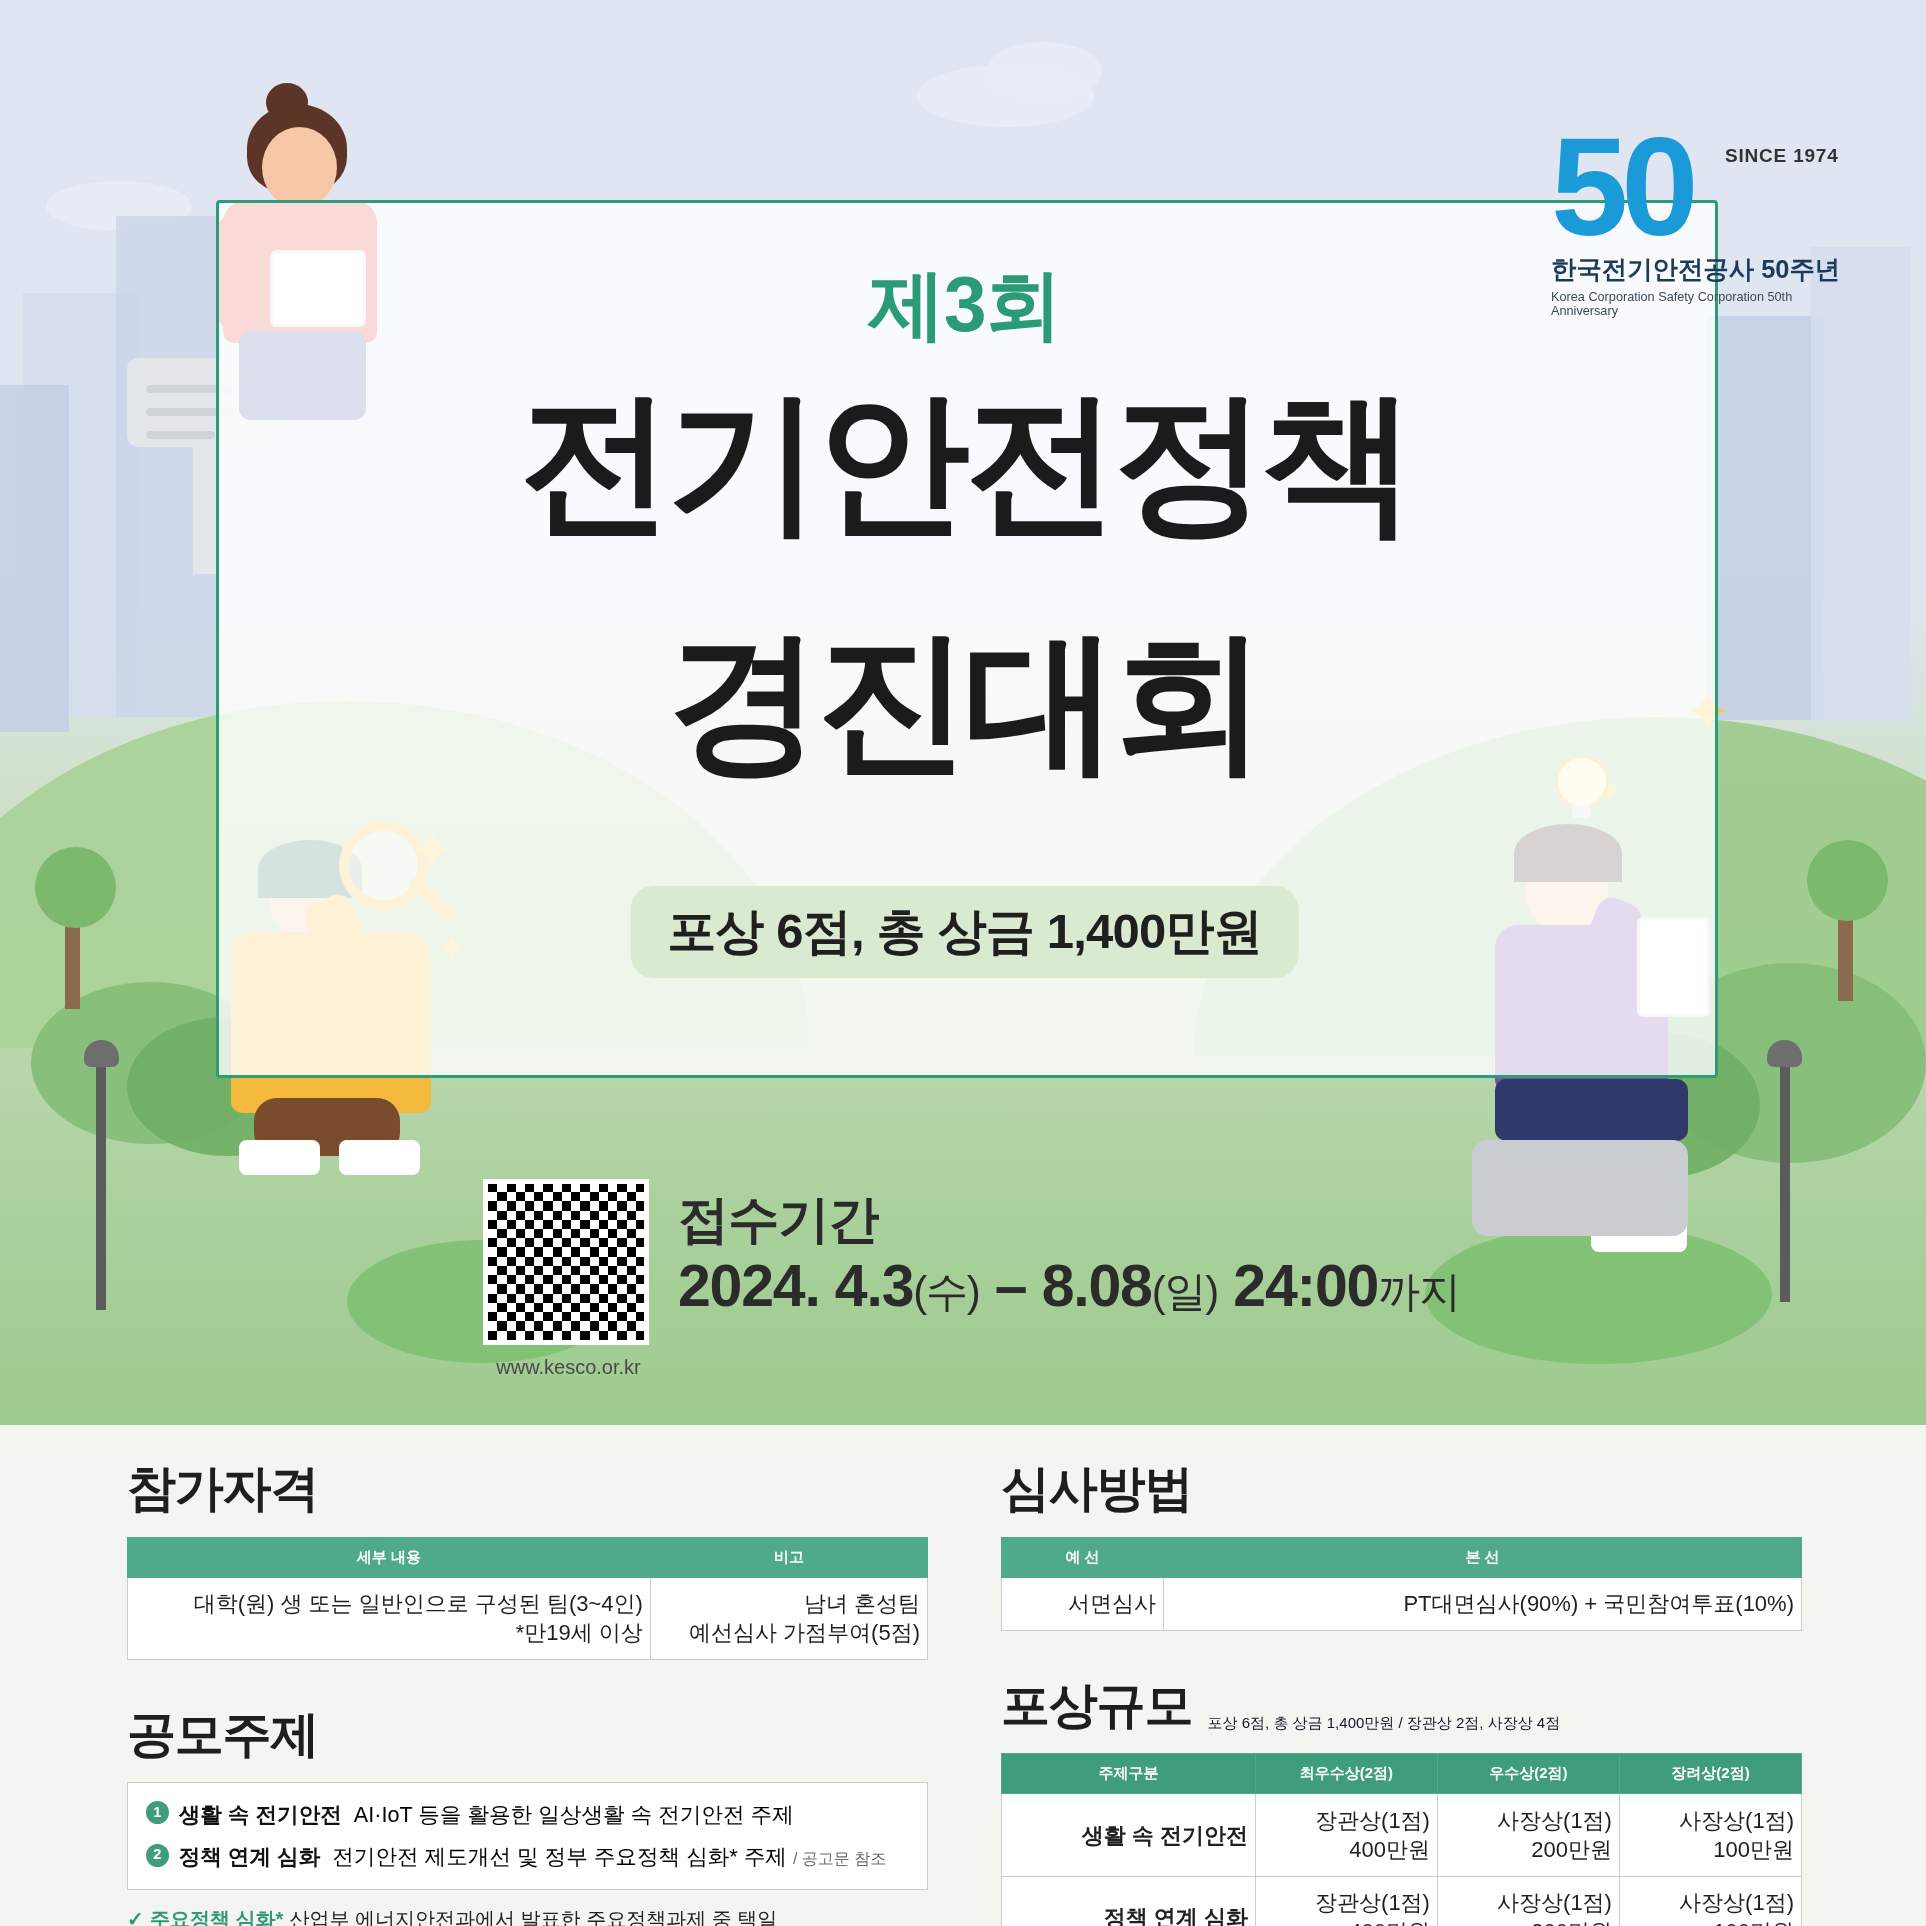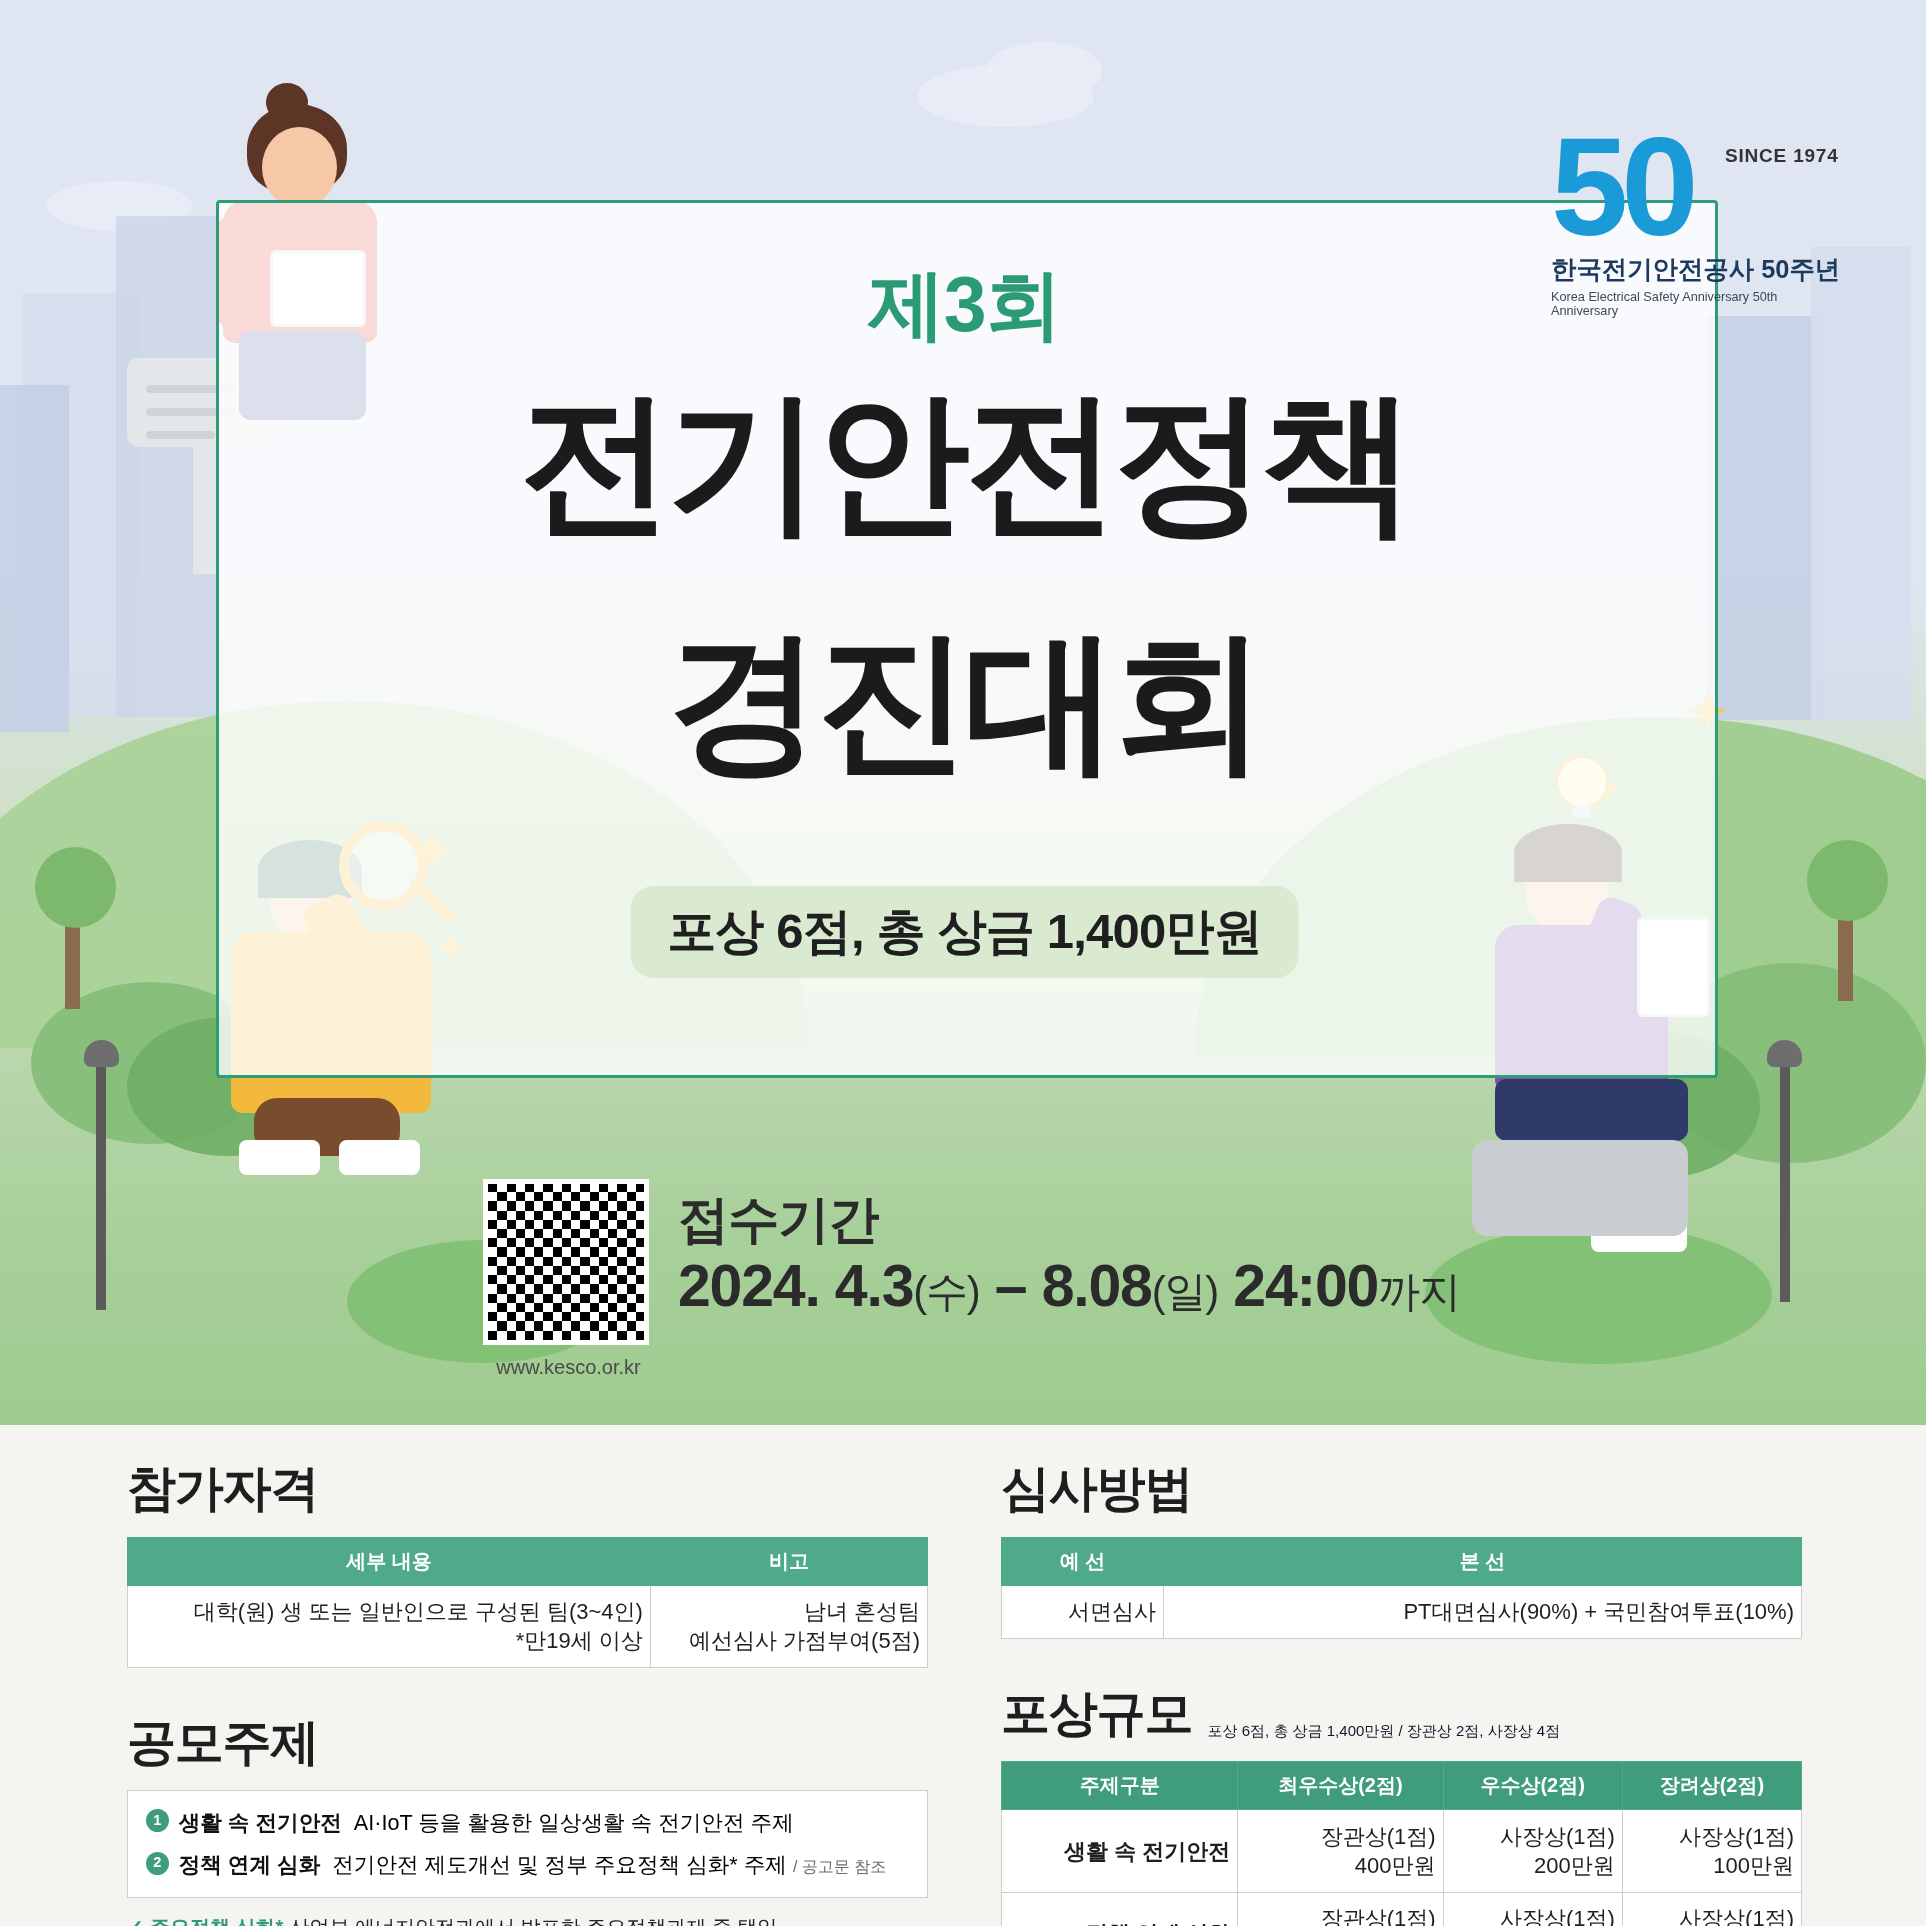--- a/index.html
+++ b/index.html
@@ -251,21 +251,21 @@
     border-collapse: collapse;
     background: #fff;
     font-size: 22px;
   }
   table.tbl th {
     background: #4eaa88;
     color: #fff;
     font-weight: bold;
     padding: 10px 16px;
     border: 1.2px solid #4eaa88;
-    font-size: 20px;
+    font-size: 15px;
   }
   table.tbl td {
     border: 1.2px solid #c9cfcb;
     padding: 11.6px 7px;
     text-align: right;
     color: #1f1f1f;
     line-height: 1.32;
   }
   table.tbl td.head-cell {
     background: #fff;
@@ -390,21 +390,21 @@
 
     <div class="title-3rd">제3회</div>
     <div class="title-main1">전기안전정책</div>
     <div class="title-main2">경진대회</div>
     <div class="prize-pill">포상 6점, 총 상금 1,400만원</div>
 
     <div class="logo50">
       <div class="since">SINCE 1974</div>
       <div class="fifty">50</div>
       <div class="l50-sub1">한국전기안전공사 50주년</div>
-      <div class="l50-sub2">Korea Electrical Safety Anniversary 50th Anniversary</div>
+      <div class="l50-sub2">Korea Corporation Safety Corporation 50th Anniversary</div>
     </div>
 
     <div class="qr"></div>
     <div class="qr-caption">www.kesco.or.kr</div>
 
     <div class="apply-label">접수기간</div>
     <div class="apply-date">
       <span>2024.</span>
       <span>4.3</span><span class="sm lt">(수)</span>
       <span>–</span>

